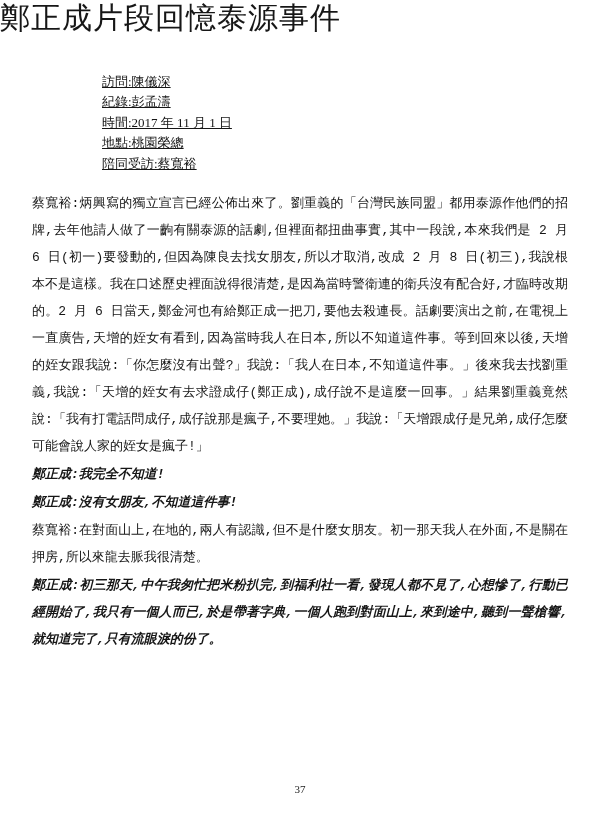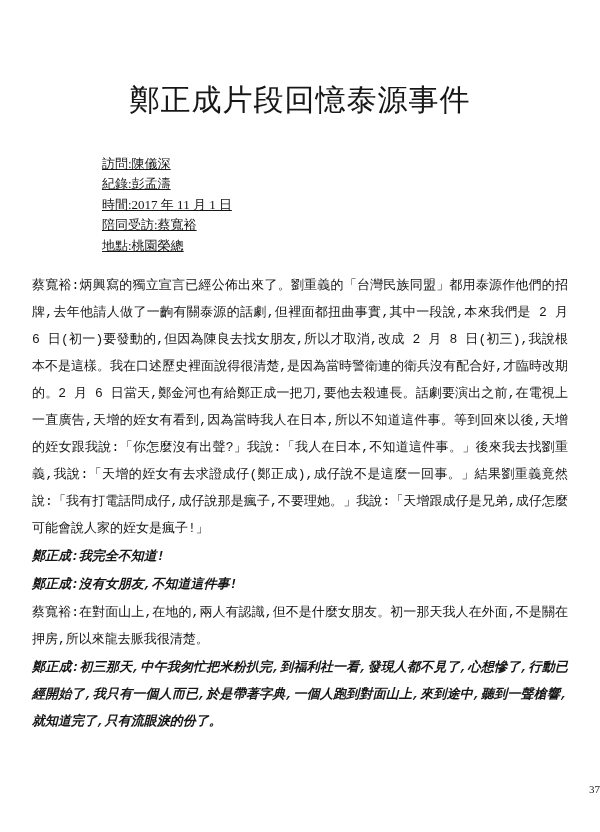--- a/index.html
+++ b/index.html
@@ -7,26 +7,24 @@
     position:relative;
     width:600px; height:832px;
     margin:0 auto;
     background:#ffffff;
     color:#161616;
     font-family:"Liberation Serif","DejaVu Serif",serif;
     overflow:hidden;
   }
   .title {
     margin:0;
-    padding-top:82px;
     font-size:30px;
     line-height:36px;
     font-weight:400;
     letter-spacing:1px;
-    text-align:center;
     white-space:nowrap;
   }
   .meta {
     margin:36px 0 0 102px;
     font-size:13px;
     line-height:20.4px;
     text-decoration:underline;
   }
   .meta div { margin:0; }
   .body {
@@ -38,38 +36,38 @@
   }
   .body p { margin:1px;font-family:Liberation Mono, monospace; }
   .kai {
     font-weight:700;
     font-style:italic;
   }
   .page-number {
     position:absolute;
     left:0; right:0;
     bottom:37px;
-    text-align:right;
+    text-align:center;
     font-size:11px;
     color:#222;
   }
 </style>
 </head>
 <body>
 
 <div class="page">
 
   <h1 class="title">鄭正成片段回憶泰源事件</h1>
 
   <div class="meta">
     <div>訪問:陳儀深</div>
     <div>紀錄:彭孟濤</div>
     <div>時間:2017 年 11 月 1 日</div>
+    <div>地點:桃園榮總</div>
     <div>陪同受訪:蔡寬裕</div>
-    <div>地點:桃園榮總</div>
   </div>
 
   <div class="body">
     <p class="ming">蔡寬裕:炳興寫的獨立宣言已經公佈出來了。劉重義的「台灣民族同盟」都用泰源作他們的招牌,去年他請人做了一齣有關泰源的話劇,但裡面都扭曲事實,其中一段說,本來我們是 2 月 6 日(初一)要發動的,但因為陳良去找女朋友,所以才取消,改成 2 月 8 日(初三),我說根本不是這樣。我在口述歷史裡面說得很清楚,是因為當時警衛連的衛兵沒有配合好,才臨時改期的。2 月 6 日當天,鄭金河也有給鄭正成一把刀,要他去殺連長。話劇要演出之前,在電視上一直廣告,天增的姪女有看到,因為當時我人在日本,所以不知道這件事。等到回來以後,天增的姪女跟我說:「你怎麼沒有出聲?」我說:「我人在日本,不知道這件事。」後來我去找劉重義,我說:「天增的姪女有去求證成仔(鄭正成),成仔說不是這麼一回事。」結果劉重義竟然說:「我有打電話問成仔,成仔說那是瘋子,不要理她。」我說:「天增跟成仔是兄弟,成仔怎麼可能會說人家的姪女是瘋子!」</p>
     <p class="kai">鄭正成:我完全不知道!</p>
     <p class="kai">鄭正成:沒有女朋友,不知道這件事!</p>
     <p class="ming">蔡寬裕:在對面山上,在地的,兩人有認識,但不是什麼女朋友。初一那天我人在外面,不是關在押房,所以來龍去脈我很清楚。</p>
     <p class="kai">鄭正成:初三那天,中午我匆忙把米粉扒完,到福利社一看,發現人都不見了,心想慘了,行動已經開始了,我只有一個人而已,於是帶著字典,一個人跑到對面山上,來到途中,聽到一聲槍響,就知道完了,只有流眼淚的份了。</p>
   </div>
 

